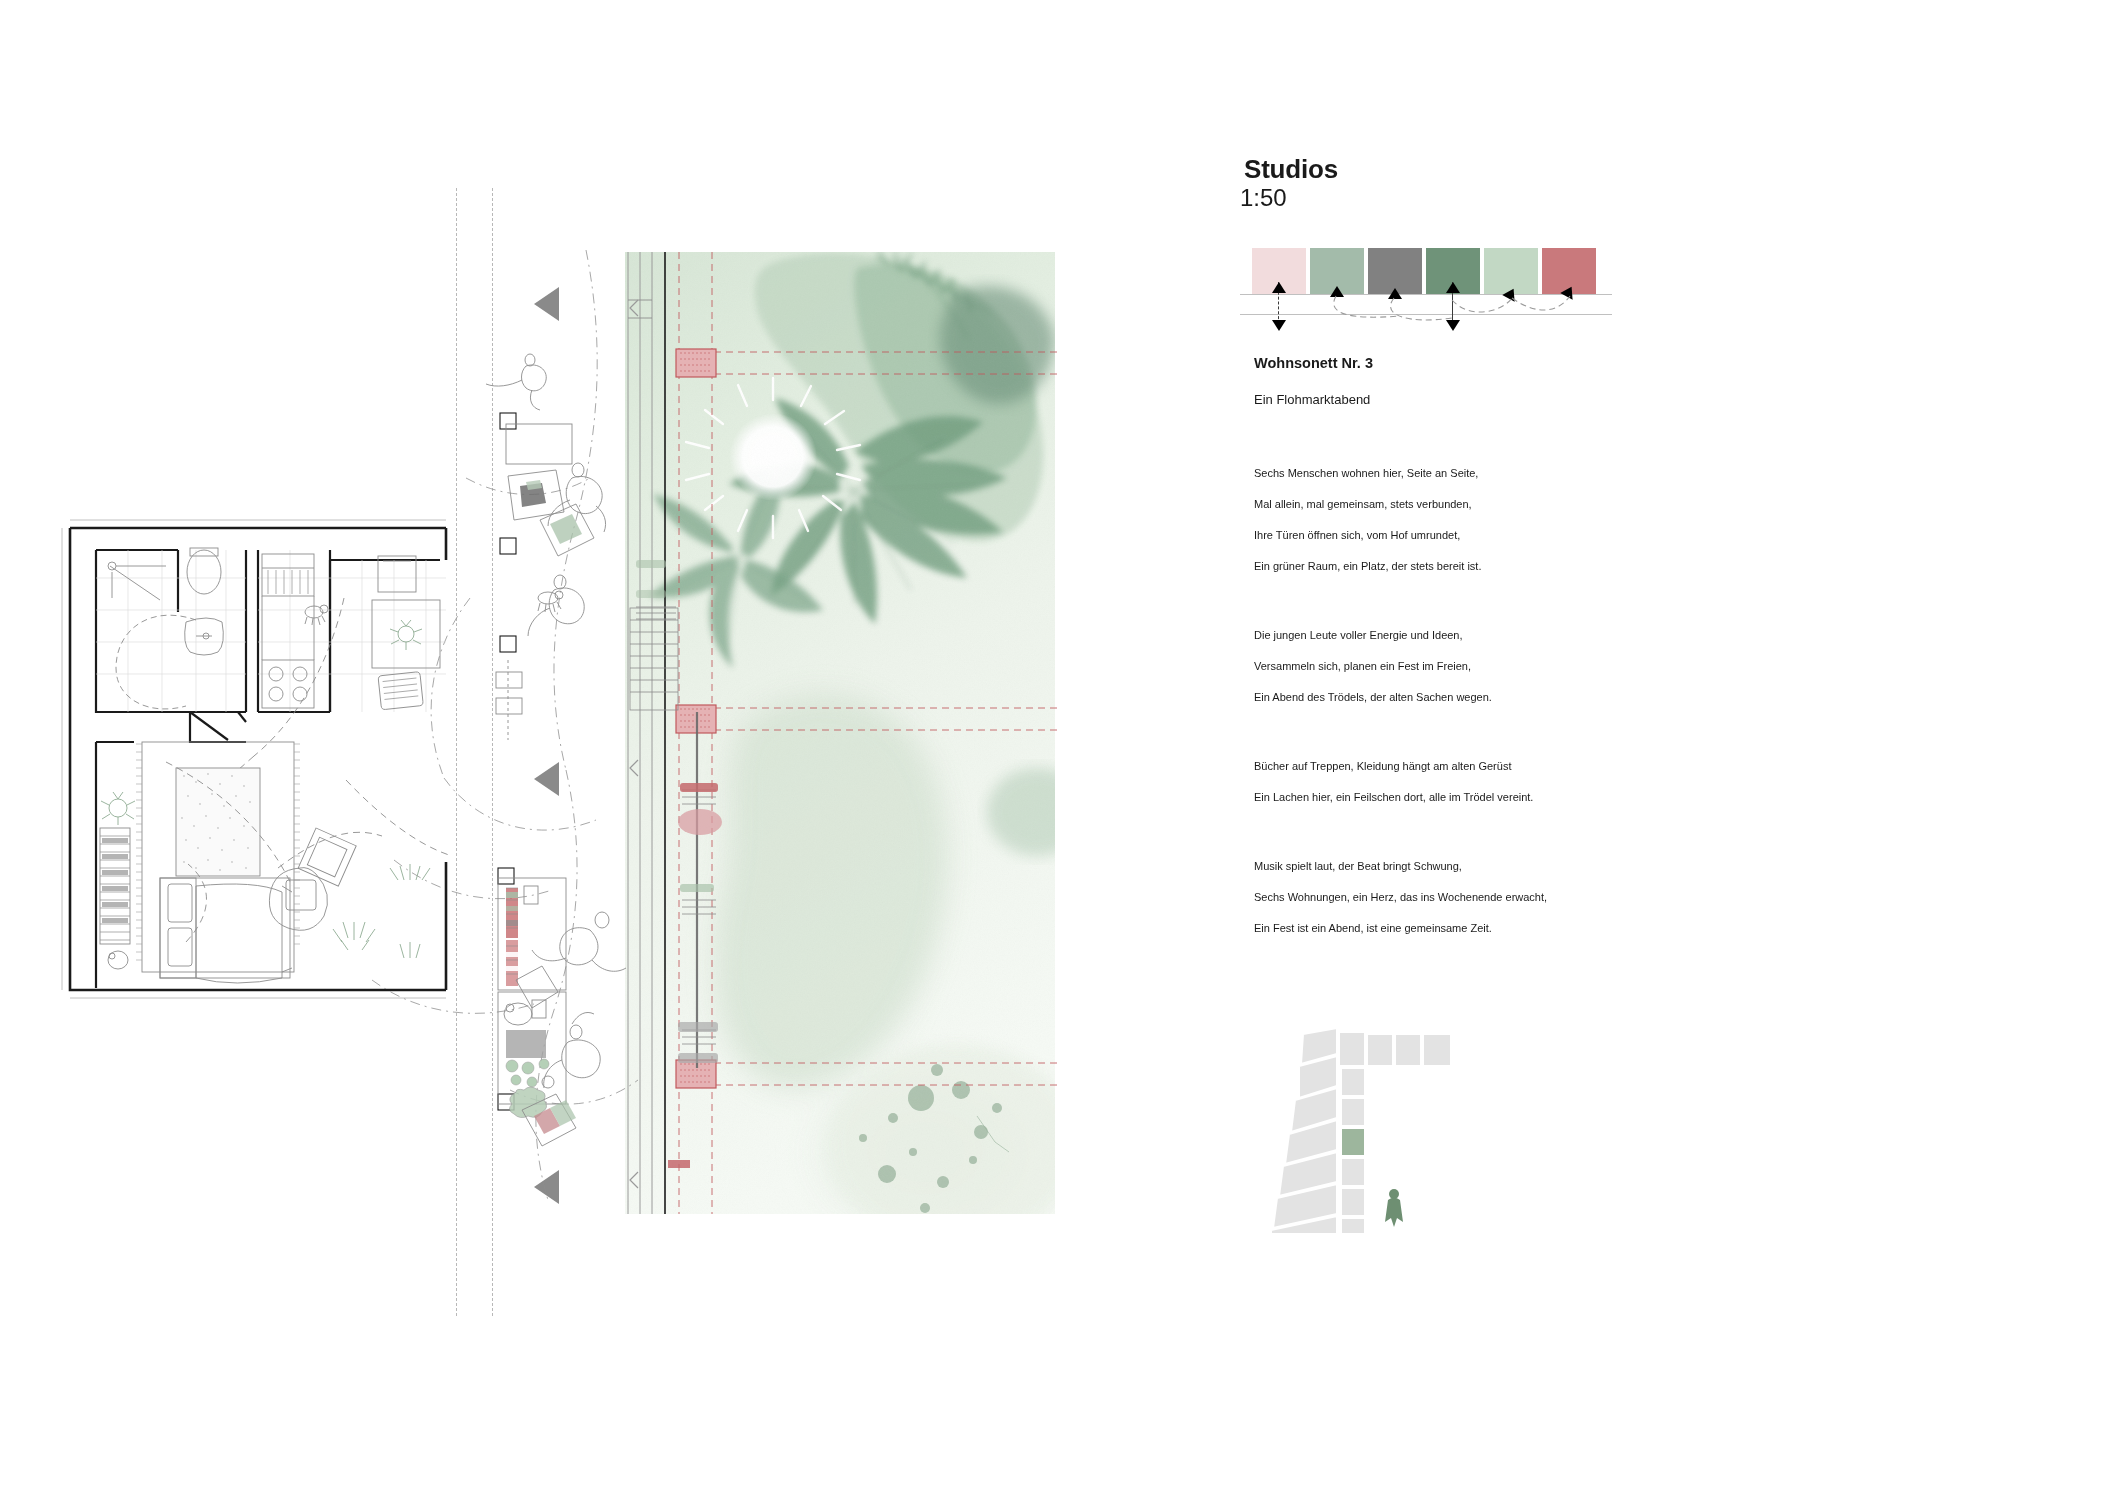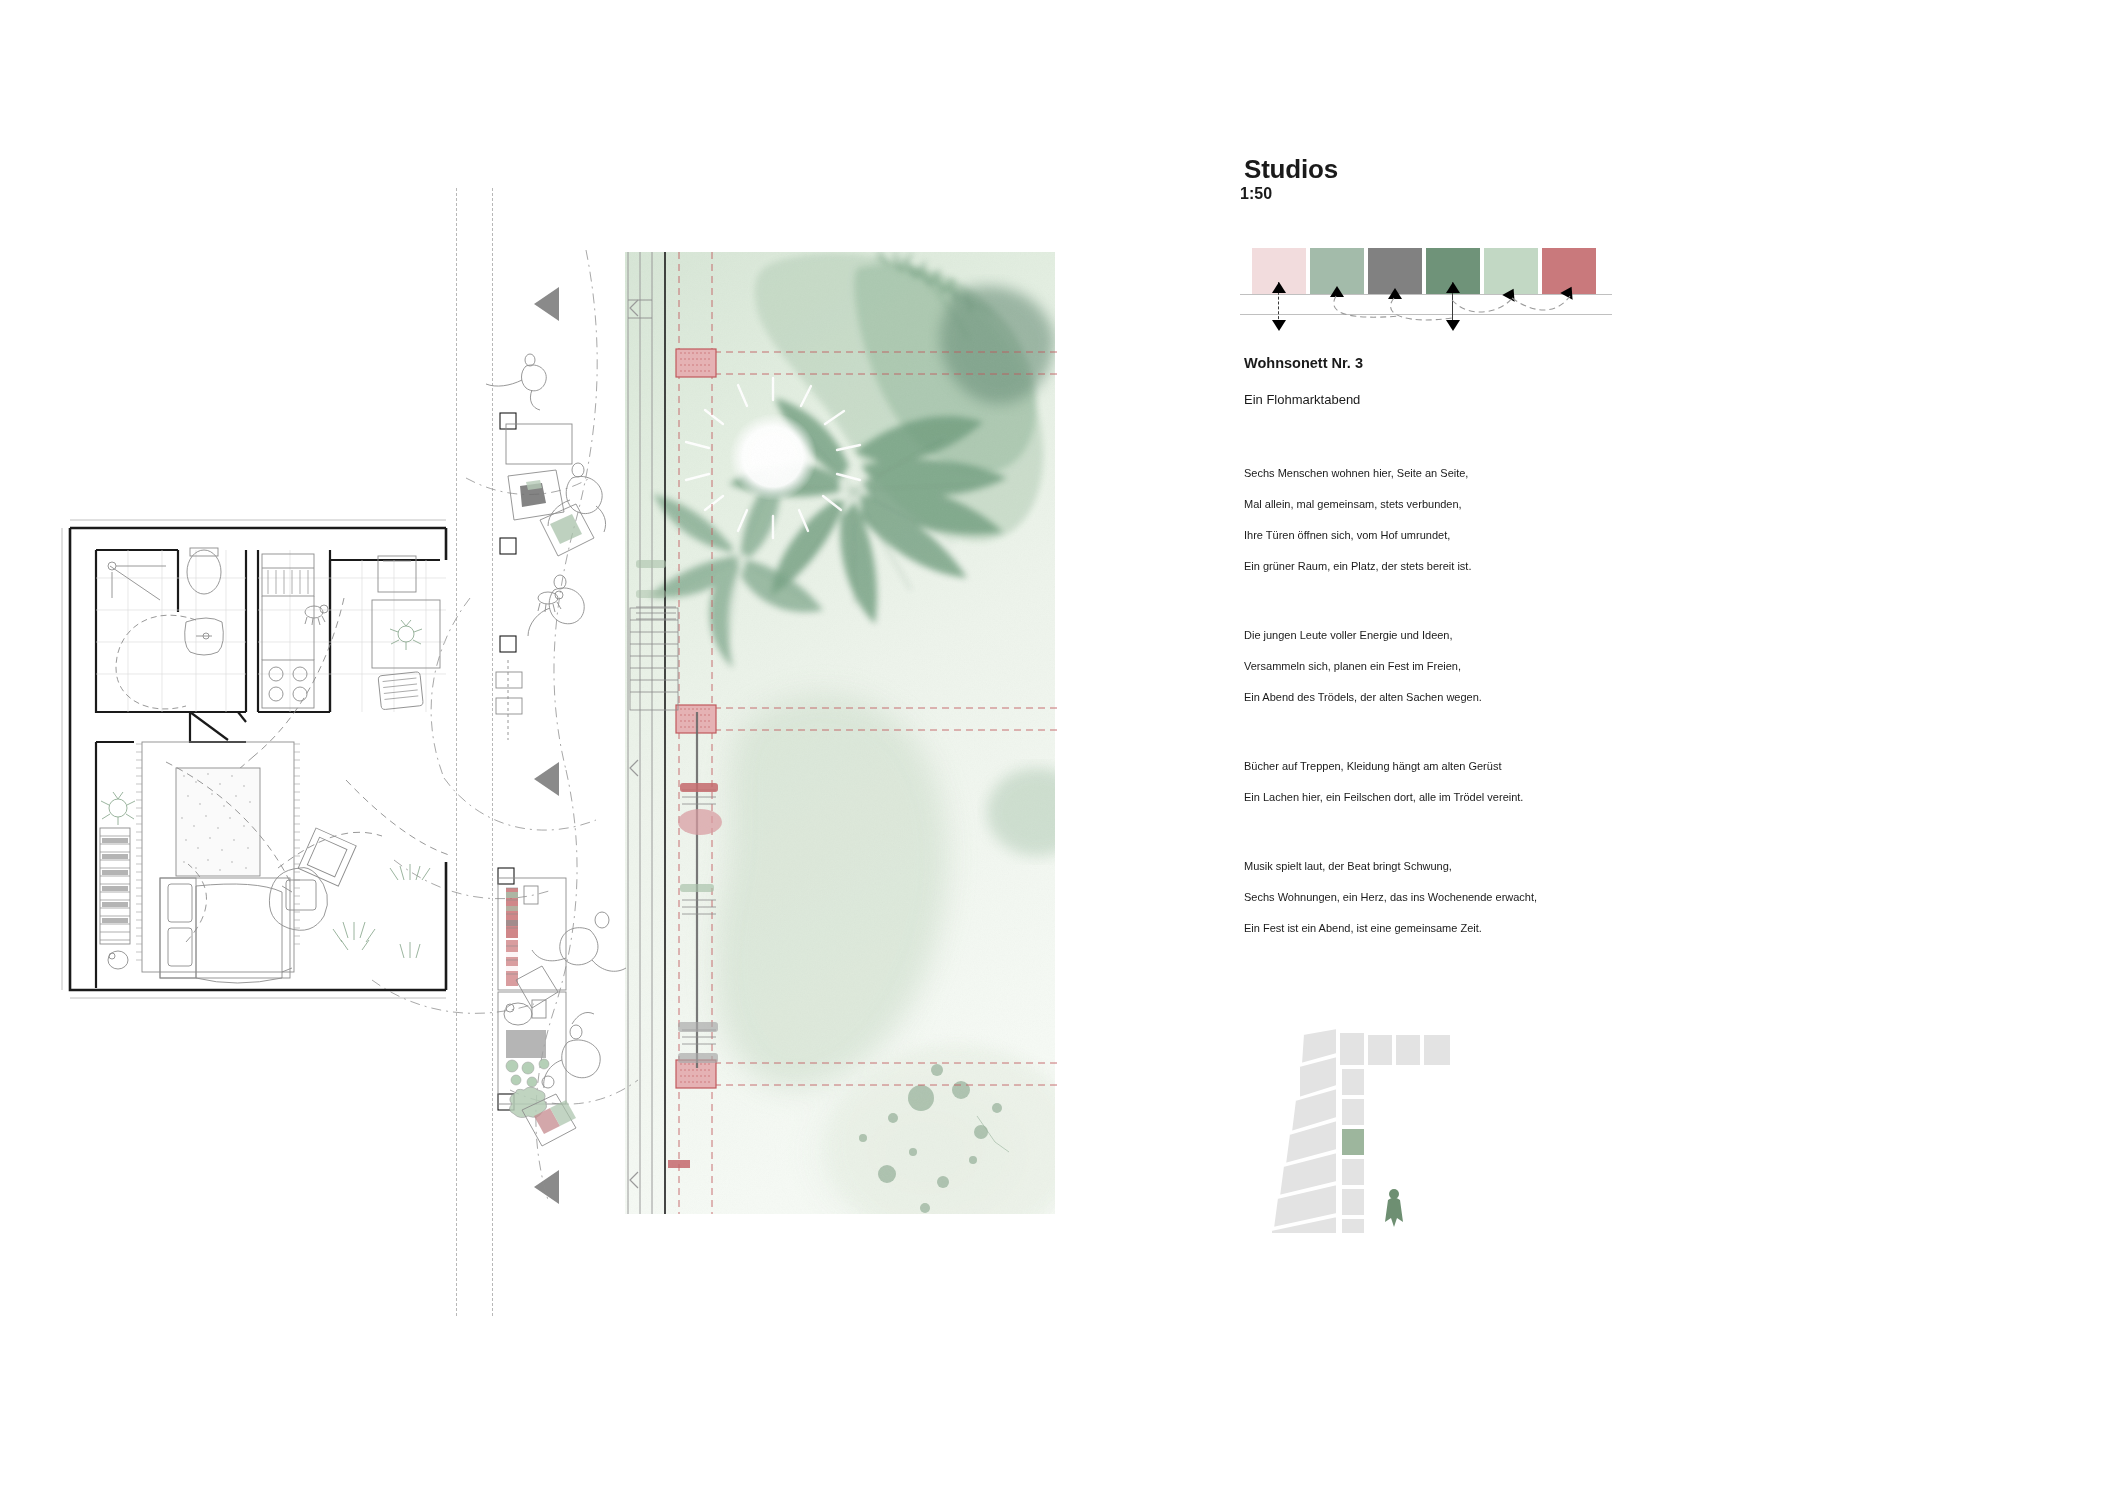--- a/index.html
+++ b/index.html
@@ -73,22 +73,22 @@
     position: absolute;
     left: 4px; top: 156px;
     font-size: 26px;
     font-weight: bold;
     letter-spacing: -0.2px;
     line-height: 1.0;
   }
   #panel-scale {
     position: absolute;
     left: 0; top: 186px;
-    font-size: 16px;
-    font-weight: bold;
+    font-size: 24px;
+    font-weight: normal;
     line-height: 1.0;
     text-align: right;
   }
 
   
   #section-diagram {
     position: absolute;
     left: 0; top: 248px;
     width: 400px; height: 72px;
   }
@@ -125,21 +125,21 @@
   }
   .v-solid {
     position: absolute;
     width: 0;
     border-left: 1.2px solid #3a3a3a;
   }
 
   
   #poem-block {
     position: absolute;
-    left: 4px; top: 356px;
+    left: 14px; top: 356px;
     width: 540px;
   }
   .poem-head {
     font-size: 14.5px;
     font-weight: bold;
     line-height: 1.0;
     margin: 0 0 22px 0;
   }
   .poem-sub {
     font-size: 13px;

